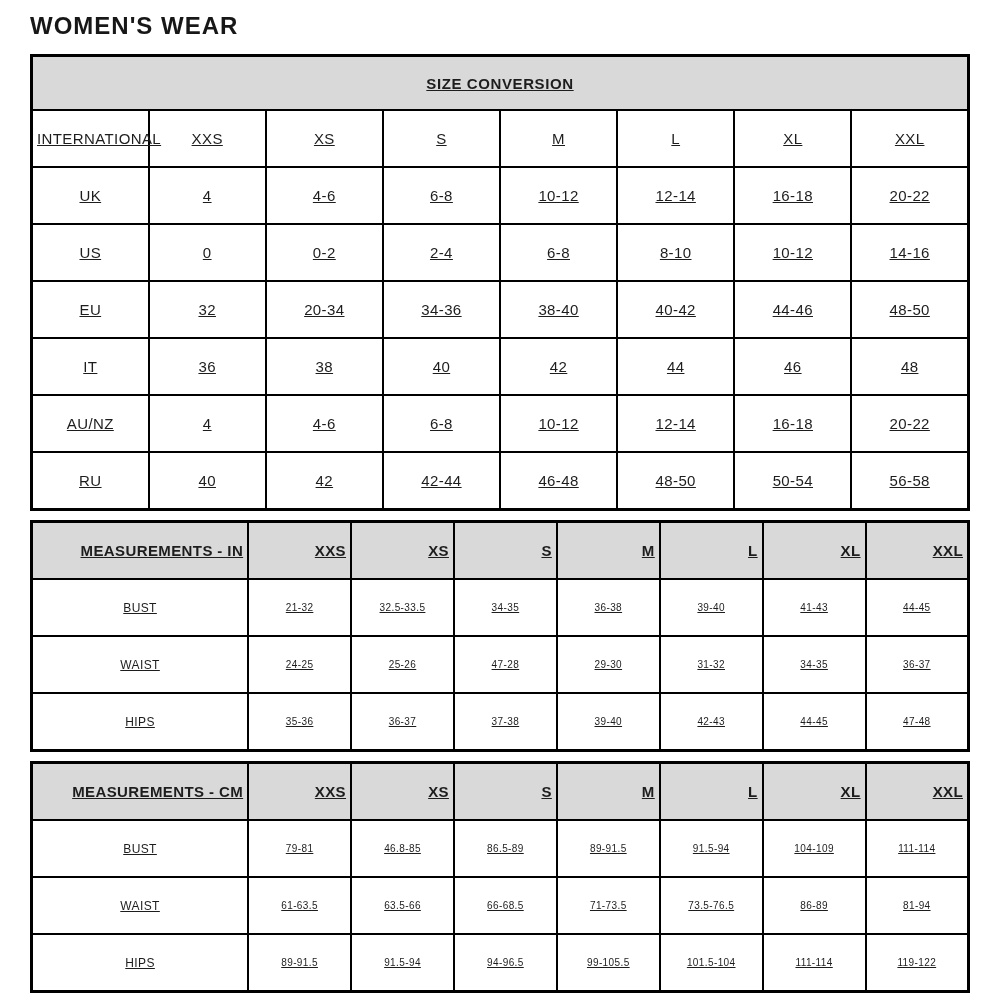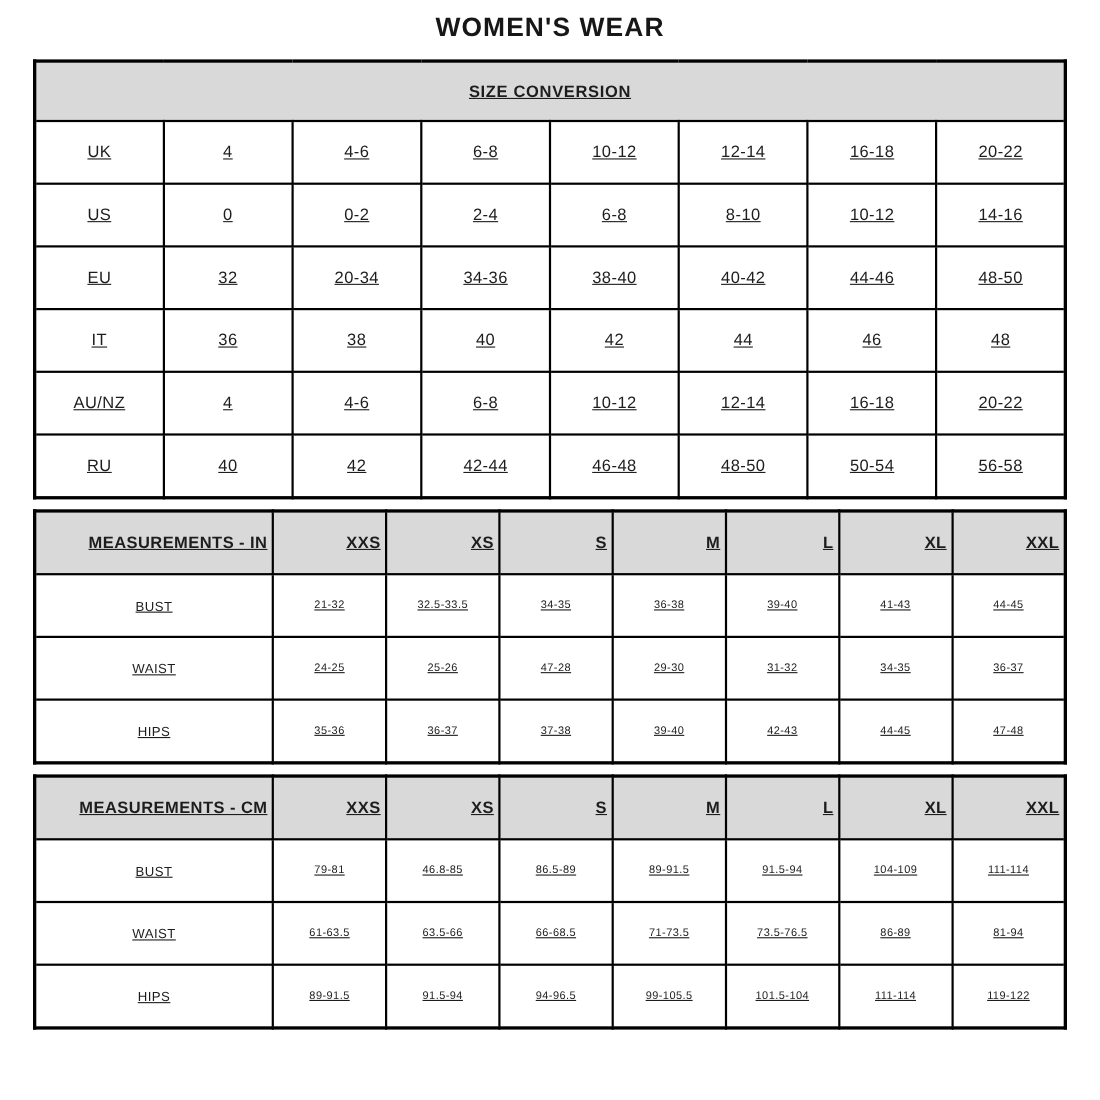--- a/index.html
+++ b/index.html
@@ -12,21 +12,21 @@
   .page {
     width: 1000px;
     height: 1000px;
     box-sizing: border-box;
     padding: 8px 30px 10px 30px;
     background: #ffffff;
     overflow: hidden;
   }
   .page-title {
     margin: 4px 0 14px 0;
-    text-align: center;
+    text-align: left;
     font-size: 24px;
     font-weight: 700;
     letter-spacing: 1px;
     color: #171717;
   }
   table {
     width: 100%;
     border-collapse: collapse;
     table-layout: fixed;
     border: 3px solid #000000;
@@ -83,20 +83,30 @@
 <body>
 
 <div class="page">
 
   <h1 class="page-title">WOMEN'S WEAR</h1>
 
   <table class="conv">
     <thead>
         <tr>
           <td class="banner-cell" colspan="8">SIZE CONVERSION</td>
+        </tr>
+        <tr>
+          <td class="header-cell label-cell">INTERNATIONAL</td>
+          <td class="header-cell">XXS</td>
+          <td class="header-cell">XS</td>
+          <td class="header-cell">S</td>
+          <td class="header-cell">M</td>
+          <td class="header-cell">L</td>
+          <td class="header-cell">XL</td>
+          <td class="header-cell">XXL</td>
         </tr>
       </thead>
     <tbody>
         <tr>
           <td class="label-cell">UK</td>
           <td class="value-cell">4</td>
           <td class="value-cell">4-6</td>
           <td class="value-cell">6-8</td>
           <td class="value-cell">10-12</td>
           <td class="value-cell">12-14</td>

